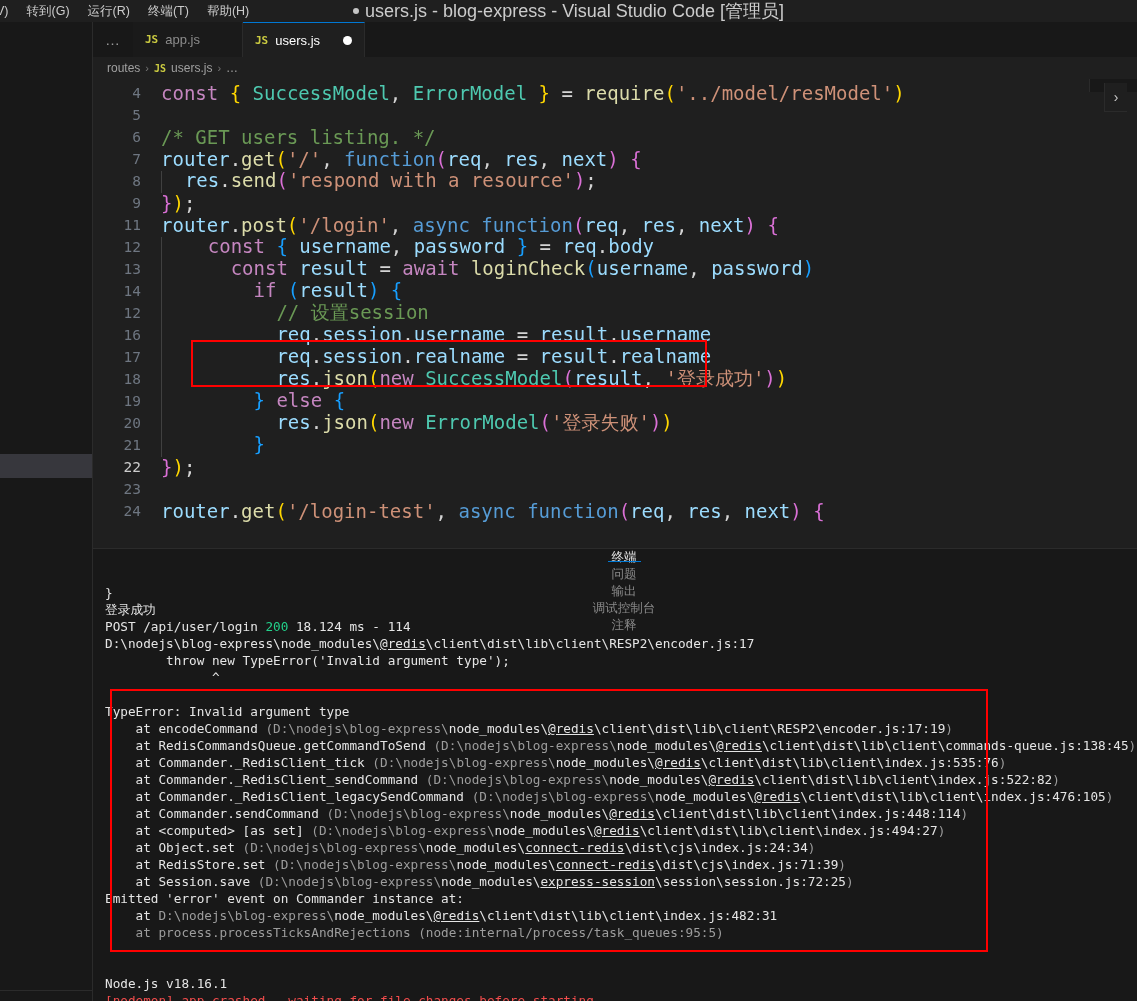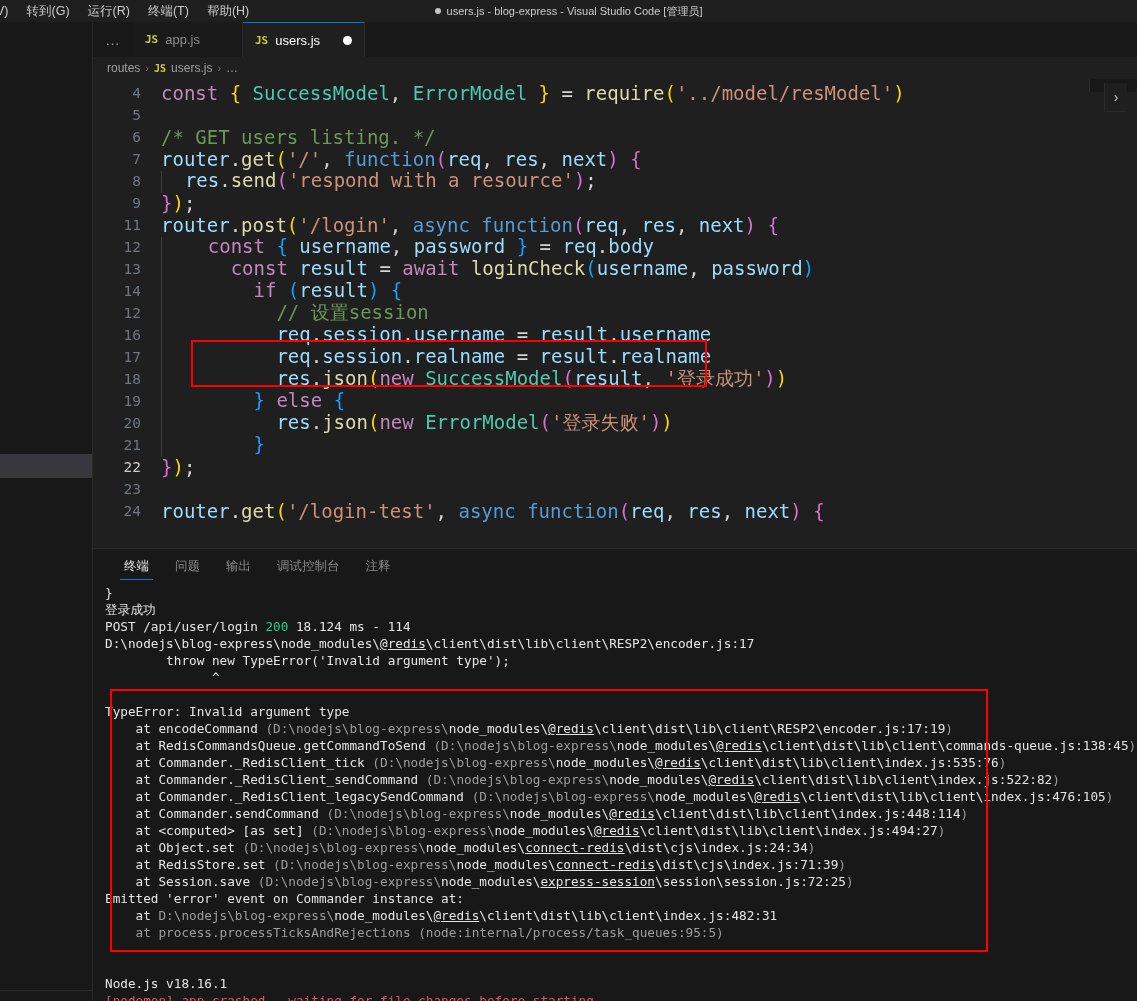--- a/index.html
+++ b/index.html
@@ -23,21 +23,21 @@
   }
   #menubar { display:flex; align-items:center; height:22px; padding-left:0px; }
   .menu-item {
     font-size:12.5px; color:#cccccc; padding:2px 9px; white-space:nowrap;
     line-height:16px;
   }
   .menu-item:first-child { padding-left:0px; margin-left:-4px; }
   #window-title {
     position:absolute; left:0; right:0; top:0; height:22px;
     display:flex; align-items:center; justify-content:center;
-    font-size:11px; color:#cccccc; pointer-events:none;
+    font-size:18px; color:#cccccc; pointer-events:none;
   }
   #title-dirty-dot {
     width:6px;height:6px;border-radius:50%;background:#c5c5c5;
     display:inline-block;margin-right:6px;
   }
 
   
   #leftrail {
     position:absolute; left:0; top:22px; width:92px; height:979px;
     background:#181818;
@@ -151,21 +151,21 @@
     pointer-events:none;
   }
 
   
   #panel {
     position:absolute; left:93px; top:548px; width:1044px; height:453px;
     background:#181818;
     border-top:1px solid #2b2b2b;
   }
   #panel-tabs {
-    height:35px; display:flex; align-items:center; padding-left:18px; gap:0px;
+    height:35px; display:flex; align-items:center; padding-left:18px; gap:0px;flex-direction:column;
   }
   .ptab {
     font-size:12.5px; color:#8a8a8a; padding:0 13px; height:35px;
     display:flex; align-items:center; position:relative;
   }
   .ptab.active { color:#e7e7e7; }
   .ptab.active::after {
     content:""; position:absolute; left:9px; right:9px; bottom:4px;
     height:1px; background:#0078d4;
   }

